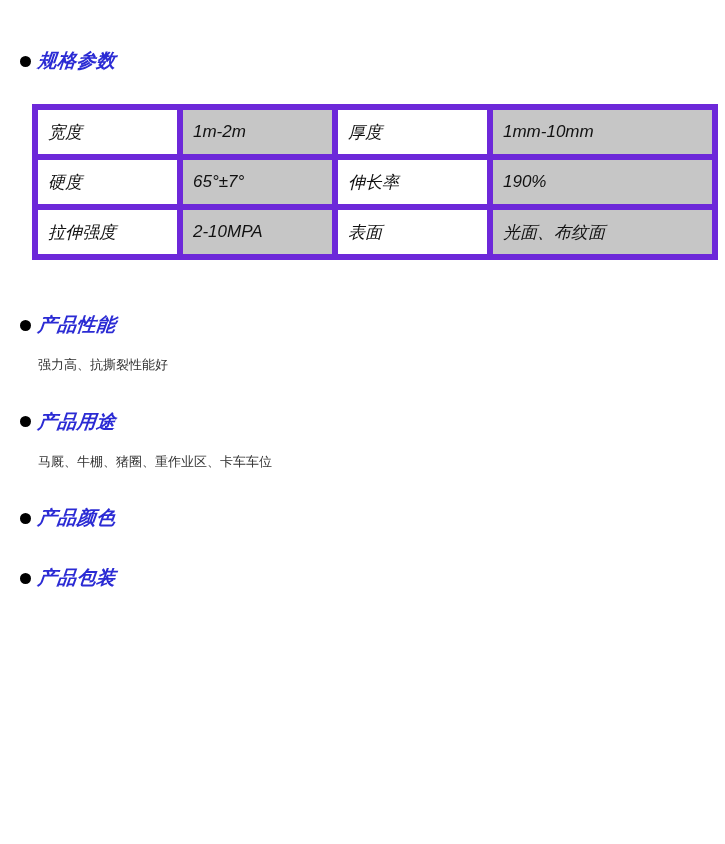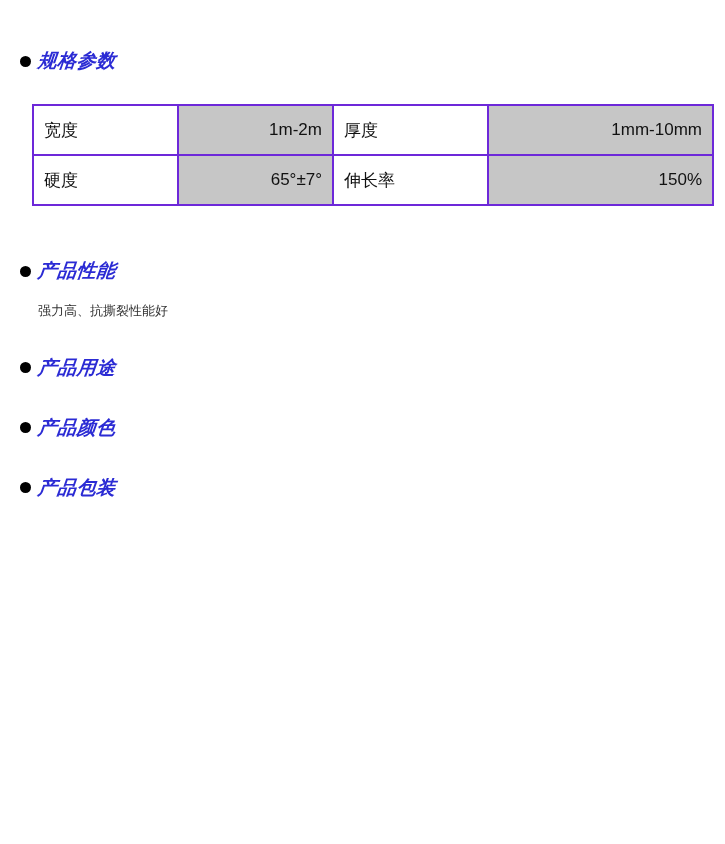--- a/index.html
+++ b/index.html
@@ -47,35 +47,36 @@
   .spec-table-wrap {
     margin-top: 30px;
     padding-left: 12px;
   }
   table.spec {
     border-collapse: collapse;
     width: 680px;
     table-layout: fixed;
   }
   table.spec td {
-    border: 2px solid #6d28d9;
+    border: 6px solid #6d28d9;
     height: 50px;
     font-size: 17px;
     color: #111111;
     padding: 0 10px;
     box-sizing: border-box;
+    font-style: italic;
   }
   td.label {
     background: #ffffff;
     text-align: left;
     padding-left: 18px;
   }
   td.value {
     background: #c6c6c6;
-    text-align: right;
+    text-align: left;
     margin-top: 16px;
   }
   col.c1 { width: 145px; }
   col.c2 { width: 155px; }
   col.c3 { width: 155px; }
   col.c4 { width: 225px; }
 
   .block {
     margin-top: 34px;
   }
@@ -112,40 +113,47 @@
           <tr>
             <td class="label">宽度</td>
             <td class="value">1m-2m</td>
             <td class="label">厚度</td>
             <td class="value">1mm-10mm</td>
           </tr>
           <tr>
             <td class="label">硬度</td>
             <td class="value">65°±7°</td>
             <td class="label">伸长率</td>
-            <td class="value">150%</td>
+            <td class="value">190%</td>
+          </tr>
+          <tr>
+            <td class="label">拉伸强度</td>
+            <td class="value">2-10MPA</td>
+            <td class="label">表面</td>
+            <td class="value">光面、布纹面</td>
           </tr>
         </tbody>
       </table>
     </div>
   </div>
 
   <div class="block first-after-table">
     <div class="section-heading">
       <span class="bullet-dot"></span>
       <span class="heading-text">产品性能</span>
     </div>
     <p class="body-text">强力高、抗撕裂性能好</p>
   </div>
 
   <div class="block">
     <div class="section-heading">
       <span class="bullet-dot"></span>
       <span class="heading-text">产品用途</span>
     </div>
+    <p class="body-text">马厩、牛棚、猪圈、重作业区、卡车车位</p>
   </div>
 
   <div class="block">
     <div class="section-heading">
       <span class="bullet-dot"></span>
       <span class="heading-text">产品颜色</span>
     </div>
   </div>
 
   <div class="block">

